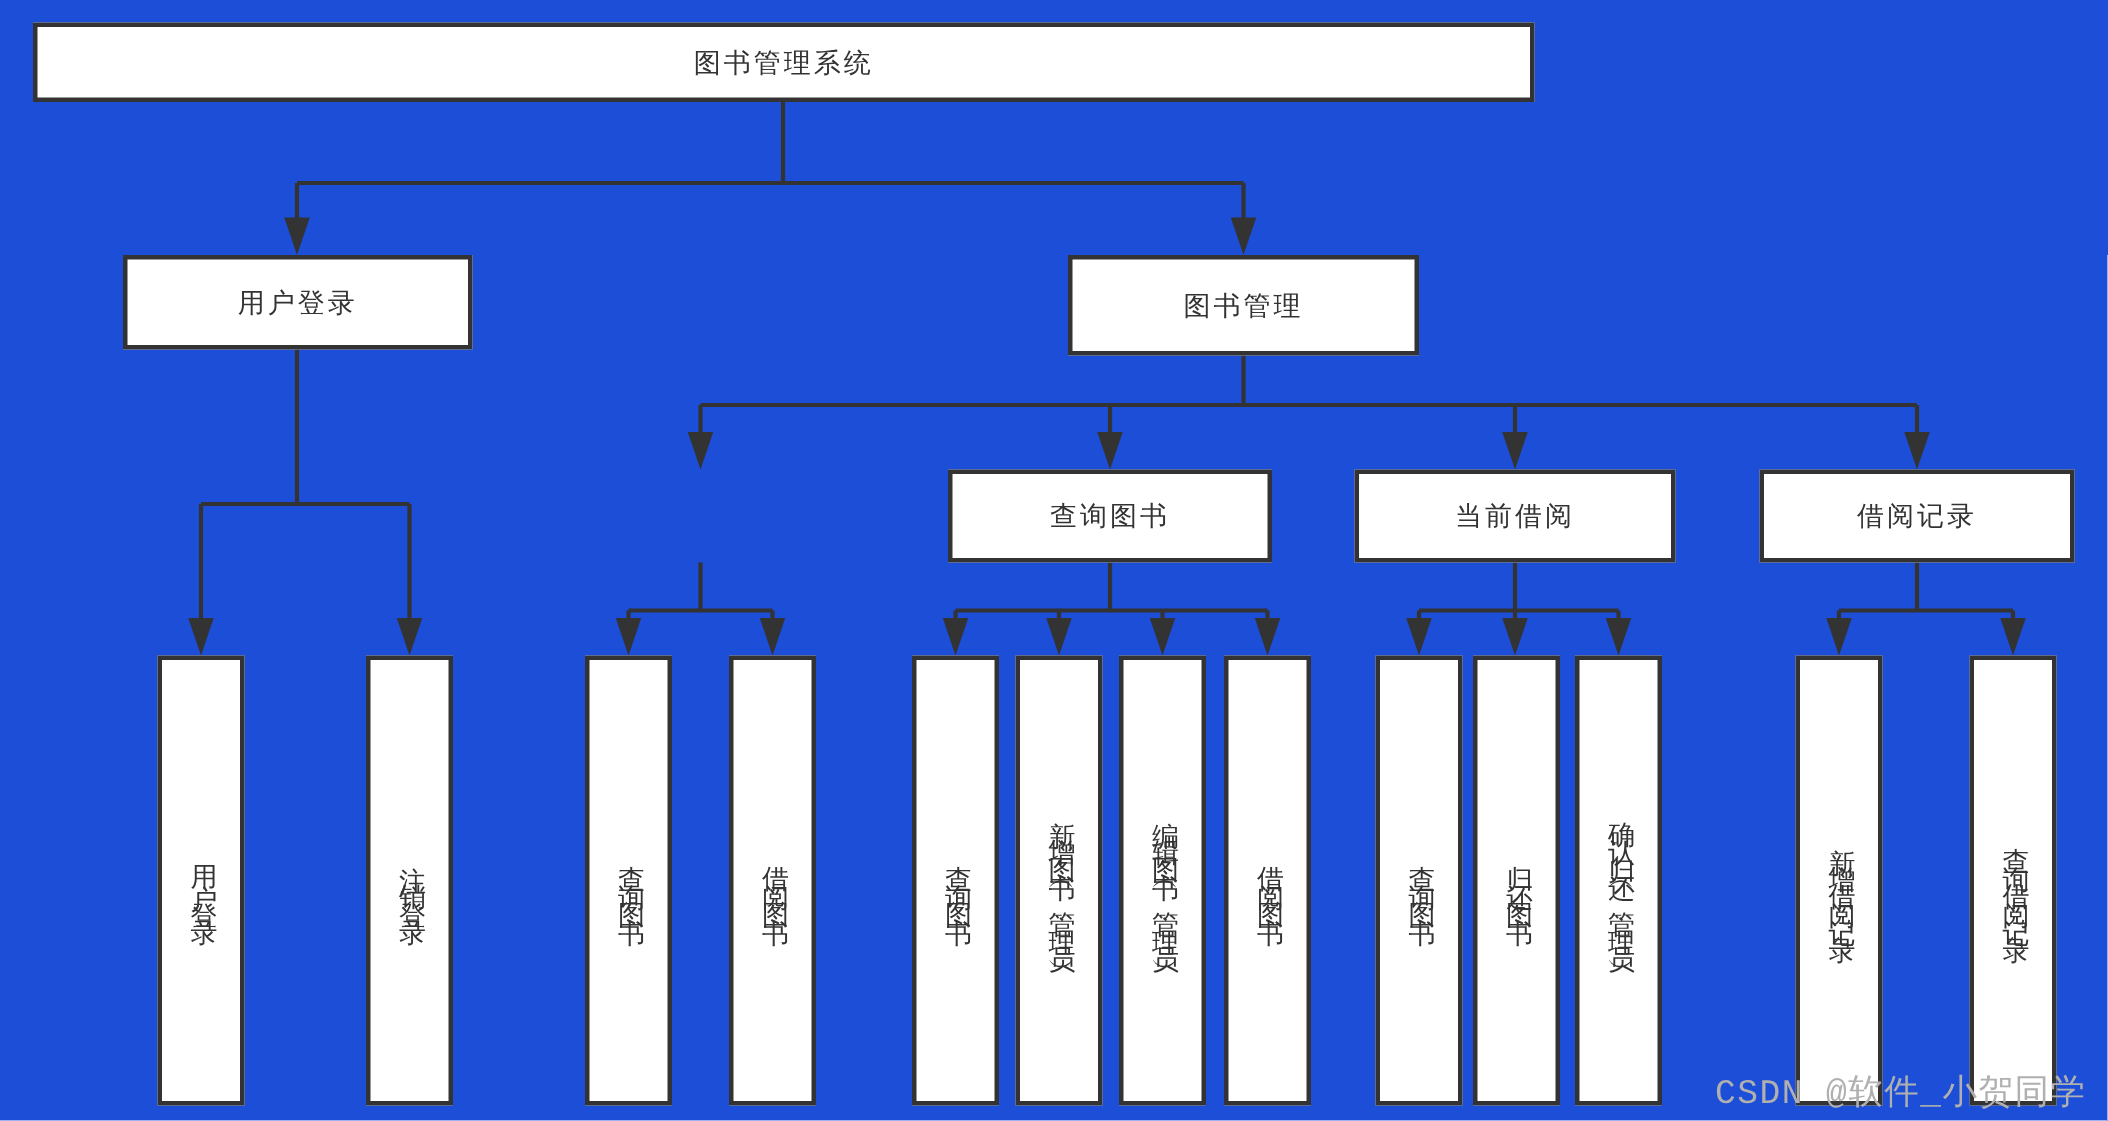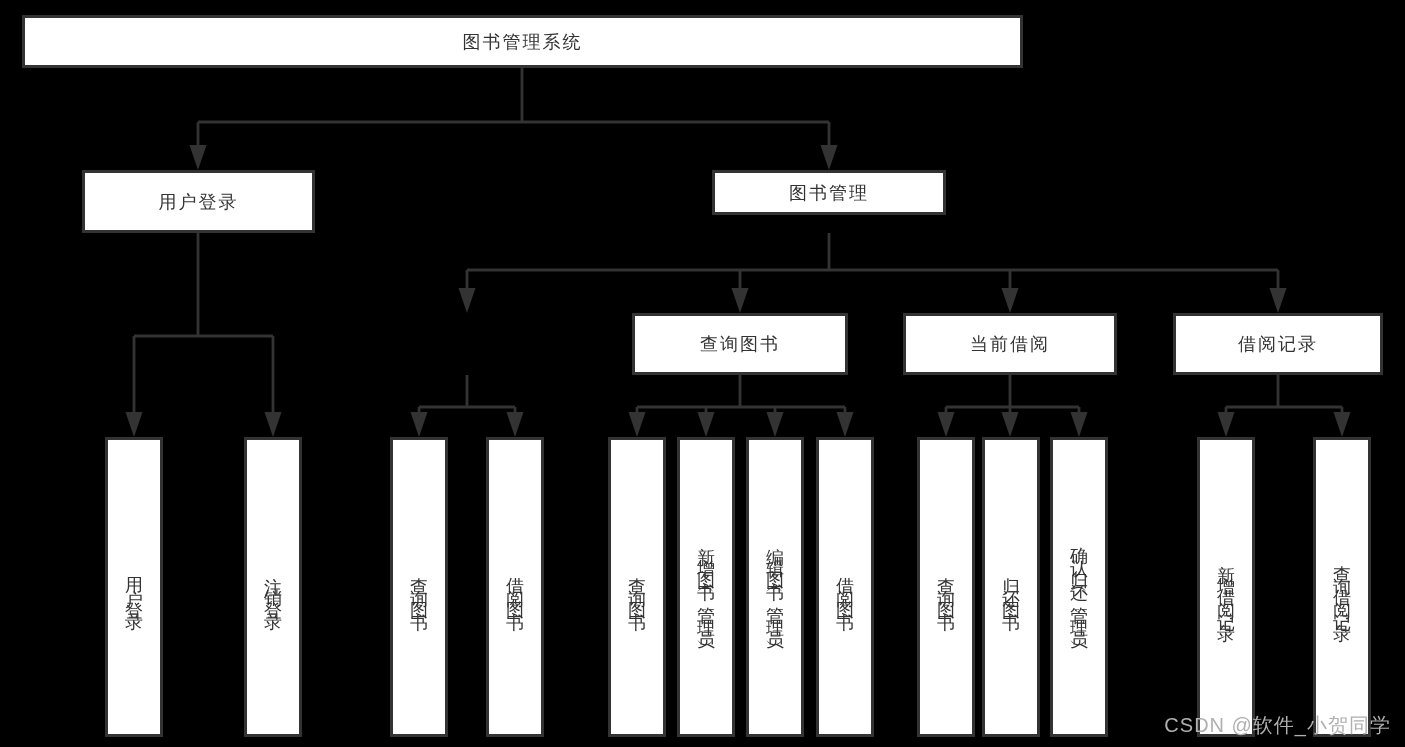--- a/index.html
+++ b/index.html
@@ -1,20 +1,20 @@
 <!DOCTYPE html>
 <html><head>
 <meta charset="utf-8">
 <style>
   html,body{margin:0;padding:0;background:#ffffff;}
   #canvas{
     position:relative;
     width:1405px;height:747px;
-    background:#000000;
-    font-family:Liberation Sans, sans-serif;
+    background:#1d4ed8;
+    font-family:Liberation Mono, monospace;
     overflow:hidden;
   }
   #lines{position:absolute;left:0;top:0;z-index:1;}
   .node{
     position:absolute;
     background:#ffffff;
     border:3px solid #333333;
     box-sizing:border-box;
     display:flex;
     align-items:center;
@@ -31,21 +31,21 @@
   .node.v span{
     writing-mode:vertical-rl;
     text-orientation:mixed;
     font-size:18px;
     letter-spacing:12px;
     line-height:1;
   }
   #watermark{
     position:absolute;
     top:712px;right:14px;
-    font-size:20px;
+    font-size:23px;
     color:#b0b0b0;
     letter-spacing:1px;
     z-index:5;
     white-space:nowrap;
   }
 </style>
 </head>
 <body>
 
 <div id="canvas">
@@ -100,21 +100,21 @@
     </g>
   </svg>
 
   <div class="node h" style="left:22px;top:15px;width:1001px;height:53px">
     <span>图书管理系统</span>
   </div>
 
   <div class="node h" style="left:82px;top:170px;width:233px;height:63px">
     <span>用户登录</span>
   </div>
-  <div class="node h" style="left:712px;top:170px;width:234px;height:45px">
+  <div class="node h" style="left:712px;top:170px;width:234px;height:67px">
     <span>图书管理</span>
   </div>
 
   <div class="node h" style="left:632px;top:313px;width:216px;height:62px">
     <span>查询图书</span>
   </div>
   <div class="node h" style="left:903px;top:313px;width:214px;height:62px">
     <span>当前借阅</span>
   </div>
   <div class="node h" style="left:1173px;top:313px;width:210px;height:62px">

